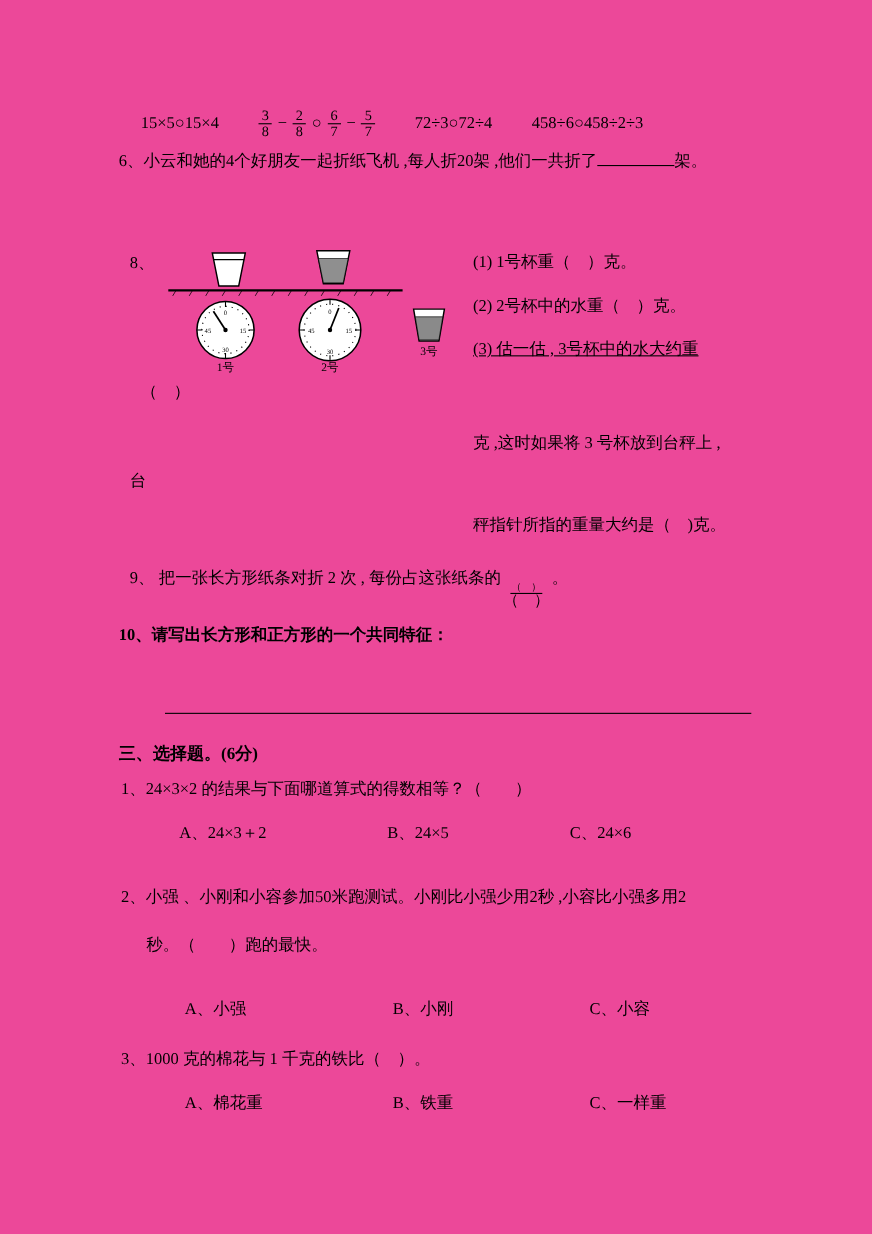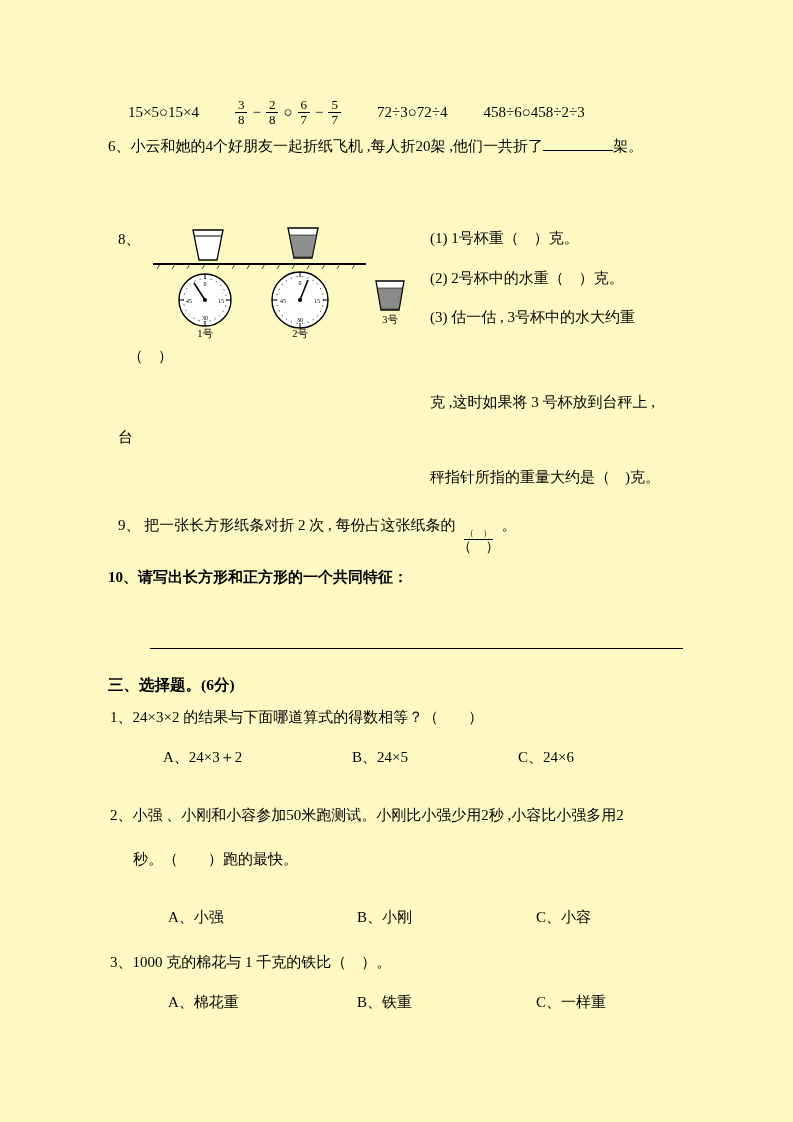--- a/index.html
+++ b/index.html
@@ -1,19 +1,19 @@
 <!DOCTYPE html>
 <html><head>
 <meta charset="utf-8">
 <style>
   html,body{margin:0;padding:0;background:#e9e9e9;}
   .page{
     position:relative;
     width:793px;height:1122px;
-    background:#fef9c3;
+    background:#ec4899;
     font-family:"Liberation Serif","DejaVu Serif",serif;
     font-size:15px;color:#000;
     margin:0 auto;
     overflow:hidden;
   }
   .abs{position:absolute;white-space:nowrap;}
   .row1{display:flex;align-items:center;gap:36px;}
   .fracgroup{display:inline-flex;align-items:center;gap:5px;}
   .frac{display:inline-flex;flex-direction:column;align-items:center;line-height:1.1;font-size:13px;}
   .frac .num{padding:0 3px;border-bottom:1px solid #000;}
@@ -111,21 +111,21 @@
 
     <g>
       <polygon points="228,57 256,57 251,86 233,86" fill="#ffffff" stroke="#000" stroke-width="1.3"></polygon>
       <polygon points="229.5,64 254.5,64 251,85 233,85" fill="#8a8a8a" stroke="#000" stroke-width="0.6"></polygon>
     </g>
     <text x="242" y="99" font-size="10.5" text-anchor="middle">3号</text>
   </svg>
 
   <div class="abs" style="left:430px;top:229px;">(1) 1号杯重（　）克。</div>
   <div class="abs" style="left:430px;top:269px;">(2) 2号杯中的水重（　）克。</div>
-  <div class="abs" style="left:430px;top:308px;">(3) 估一估 , 3号杯中的水大约重</div>
+  <div class="abs" style="left:430px;top:308px;text-decoration:underline;">(3) 估一估 , 3号杯中的水大约重</div>
   <div class="abs" style="left:128px;top:347px;">（　）</div>
   <div class="abs" style="left:430px;top:393px;">克 ,这时如果将 3 号杯放到台秤上 ,</div>
   <div class="abs" style="left:118px;top:428px;">台</div>
   <div class="abs" style="left:430px;top:468px;">秤指针所指的重量大约是（　)克。</div>
 
   <div class="abs" style="left:118px;top:516px;">
     <span>9、 把一张长方形纸条对折 2 次 , 每份占这张纸条的</span><span class="q9frac">
         <span class="top">（　）</span>
         <span class="bottom">（　）</span>
       </span><span>。</span>

